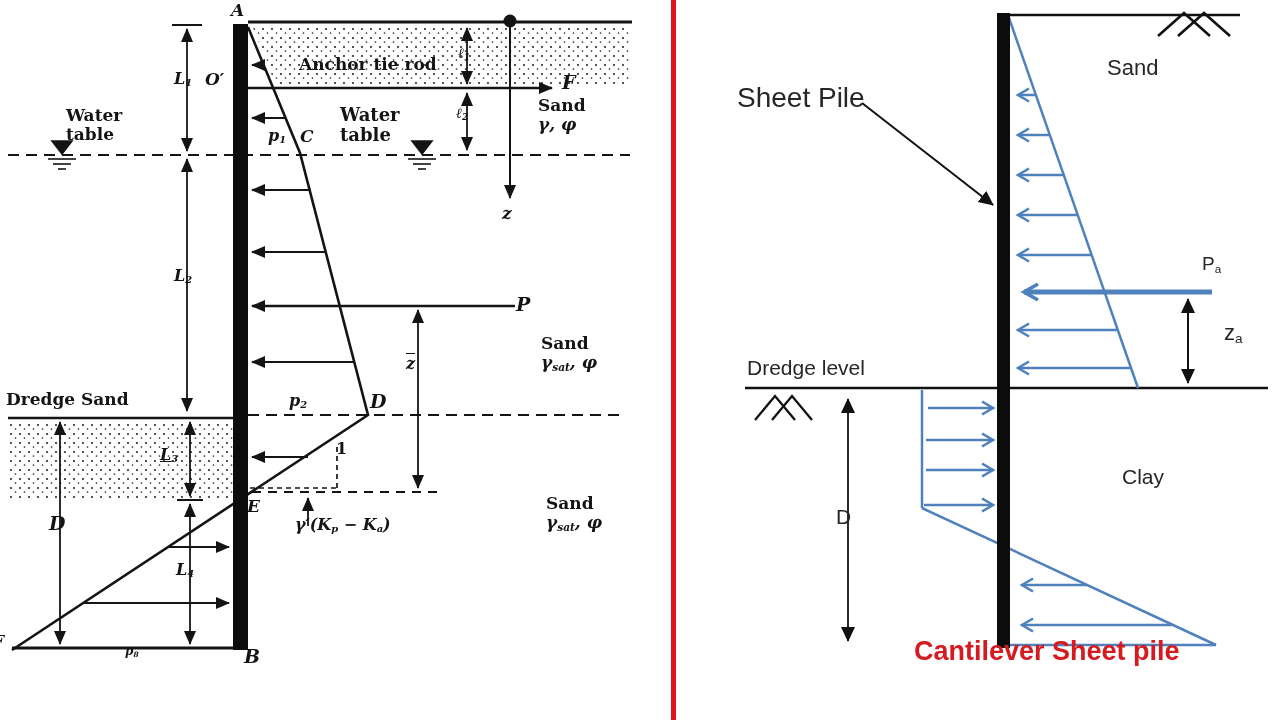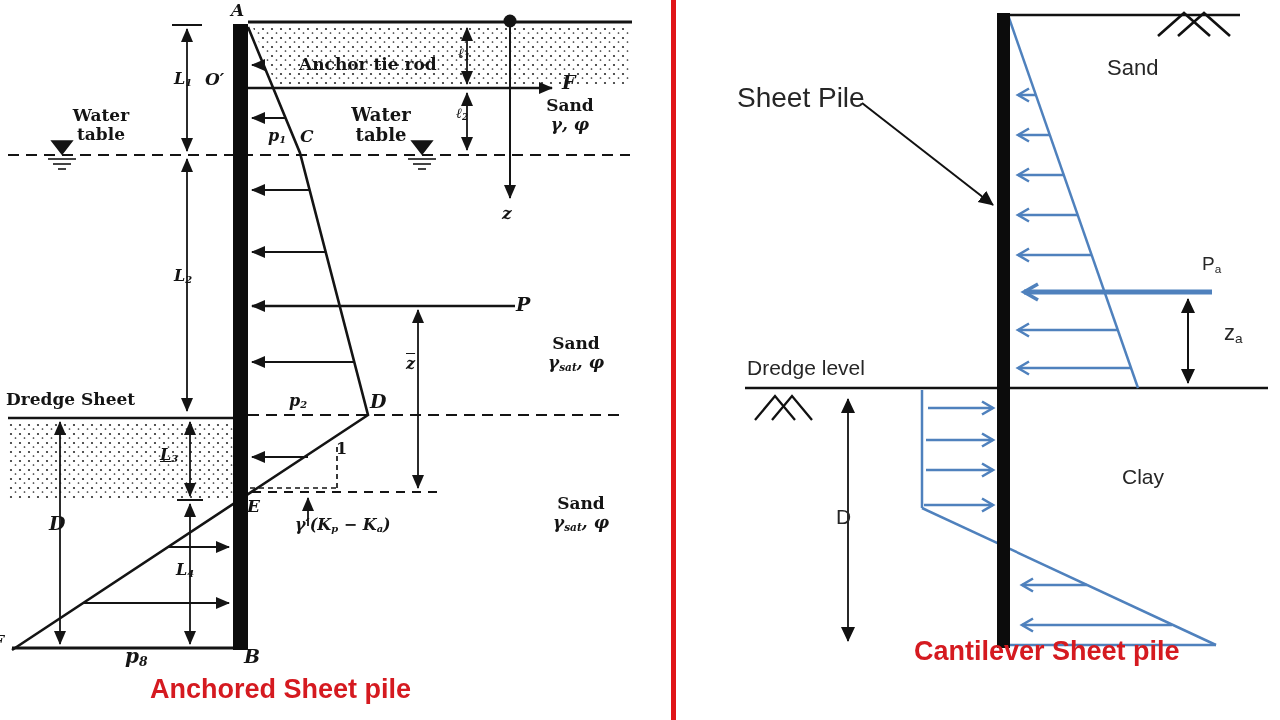--- a/index.html
+++ b/index.html
@@ -4,21 +4,21 @@
 <style>
   html,body{margin:0;padding:0;background:#ffffff;}
   #stage{position:relative;width:1280px;height:720px;background:#ffffff;overflow:hidden;
          font-family:"DejaVu Serif",serif;}
   #linework{position:absolute;left:0;top:0;}
   .lbl{position:absolute;white-space:nowrap;color:#141414;line-height:1.12;}
   .serif{font-family:"DejaVu Serif","Liberation Serif",serif;font-weight:bold;font-size:17px;}
   .it{font-style:italic;}
   .sans{font-family:"Liberation Sans","DejaVu Sans",sans-serif;font-weight:normal;
         font-size:21px;color:#262626;}
-  .wrap{white-space:normal;text-align:center;}
+  .wrap{white-space:normal;}
   .sub{font-size:0.62em;vertical-align:-0.25em;letter-spacing:0;}
   .bar{text-decoration:overline;}
   .title{font-family:"Liberation Sans","DejaVu Sans",sans-serif;font-weight:bold;
          font-size:27px;color:#d51a20;}
   .small{font-size:14px;}
   .big{font-size:19px;}
   .bold{font-weight:normal;}
   #divider{position:absolute;top:0;width:5px;height:720px;background:#e01418;}
 </style>
 </head>
@@ -175,37 +175,36 @@
     <div class="it">γ, φ</div>
   </div>
   <div class="lbl serif it" style="left:502px;top:204px;">z</div>
   <div class="lbl serif it" style="left:174px;top:267px;font-size:16px;"><span>L</span><span class="sub">2</span></div>
   <div class="lbl serif it big" style="left:516px;top:294px;">P</div>
   <div class="lbl serif it" style="left:406px;top:355px;font-size:16px;"><span class="bar">z</span></div>
   <div class="lbl serif wrap" style="left:541px;top:334px;width:70px;">
     <div>Sand</div>
     <div class="it"><span>γ</span><span class="sub">sat</span><span>, φ</span></div>
   </div>
-  <div class="lbl serif" style="left:6px;top:390px;">Dredge Sheet</div>
+  <div class="lbl serif" style="left:6px;top:390px;">Dredge Sand</div>
   <div class="lbl serif it" style="left:289px;top:392px;font-size:16px;"><span>p</span><span class="sub">2</span></div>
   <div class="lbl serif it big" style="left:370px;top:391px;">D</div>
   <div class="lbl serif it" style="left:160px;top:446px;font-size:16px;text-decoration:underline;"><span>L</span><span class="sub">3</span></div>
   <div class="lbl serif" style="left:336px;top:440px;font-size:16px;">1</div>
   <div class="lbl serif it" style="left:247px;top:497px;">E</div>
   <div class="lbl serif it" style="left:281px;top:516px;font-size:16px;margin-left:14px;"><span>γ′(</span><span>K</span><span class="sub">p</span><span> − </span><span>K</span><span class="sub">a</span><span>)</span></div>
   <div class="lbl serif wrap" style="left:546px;top:494px;width:70px;">
     <div>Sand</div>
     <div class="it"><span>γ</span><span class="sub">sat</span><span>, φ</span></div>
   </div>
   <div class="lbl serif it big" style="left:49px;top:513px;">D</div>
   <div class="lbl serif it" style="left:176px;top:561px;font-size:16px;"><span>L</span><span class="sub">4</span></div>
-  <div class="lbl serif it" style="left:125px;top:645px;font-size:20px;"><span>p</span><span class="sub">8</span></div>
+  <div class="lbl serif it" style="left:125px;top:645px;font-size:12px;"><span>p</span><span class="sub">8</span></div>
   <div class="lbl serif it big" style="left:244px;top:646px;">B</div>
   <div class="lbl serif it" style="left:-8px;top:632px;">F</div>
-  <div class="lbl title" style="left:150px;top:674px;">Anchored Sheet pile</div>
 
   <div class="lbl sans" style="left:737px;top:82px;font-size:28px;">Sheet Pile</div>
   <div class="lbl sans" style="left:1107px;top:56px;font-size:22px;">Sand</div>
   <div class="lbl sans bold" style="left:1202px;top:253px;font-size:19px;"><span>P</span><span class="sub">a</span></div>
   <div class="lbl sans bold" style="left:1224px;top:321px;font-size:22px;"><span>z</span><span class="sub">a</span></div>
   <div class="lbl sans" style="left:747px;top:356px;">Dredge level</div>
   <div class="lbl sans" style="left:836px;top:505px;">D</div>
   <div class="lbl sans" style="left:1122px;top:465px;">Clay</div>
   <div class="lbl title" style="left:914px;top:636px;">Cantilever Sheet pile</div>
 

